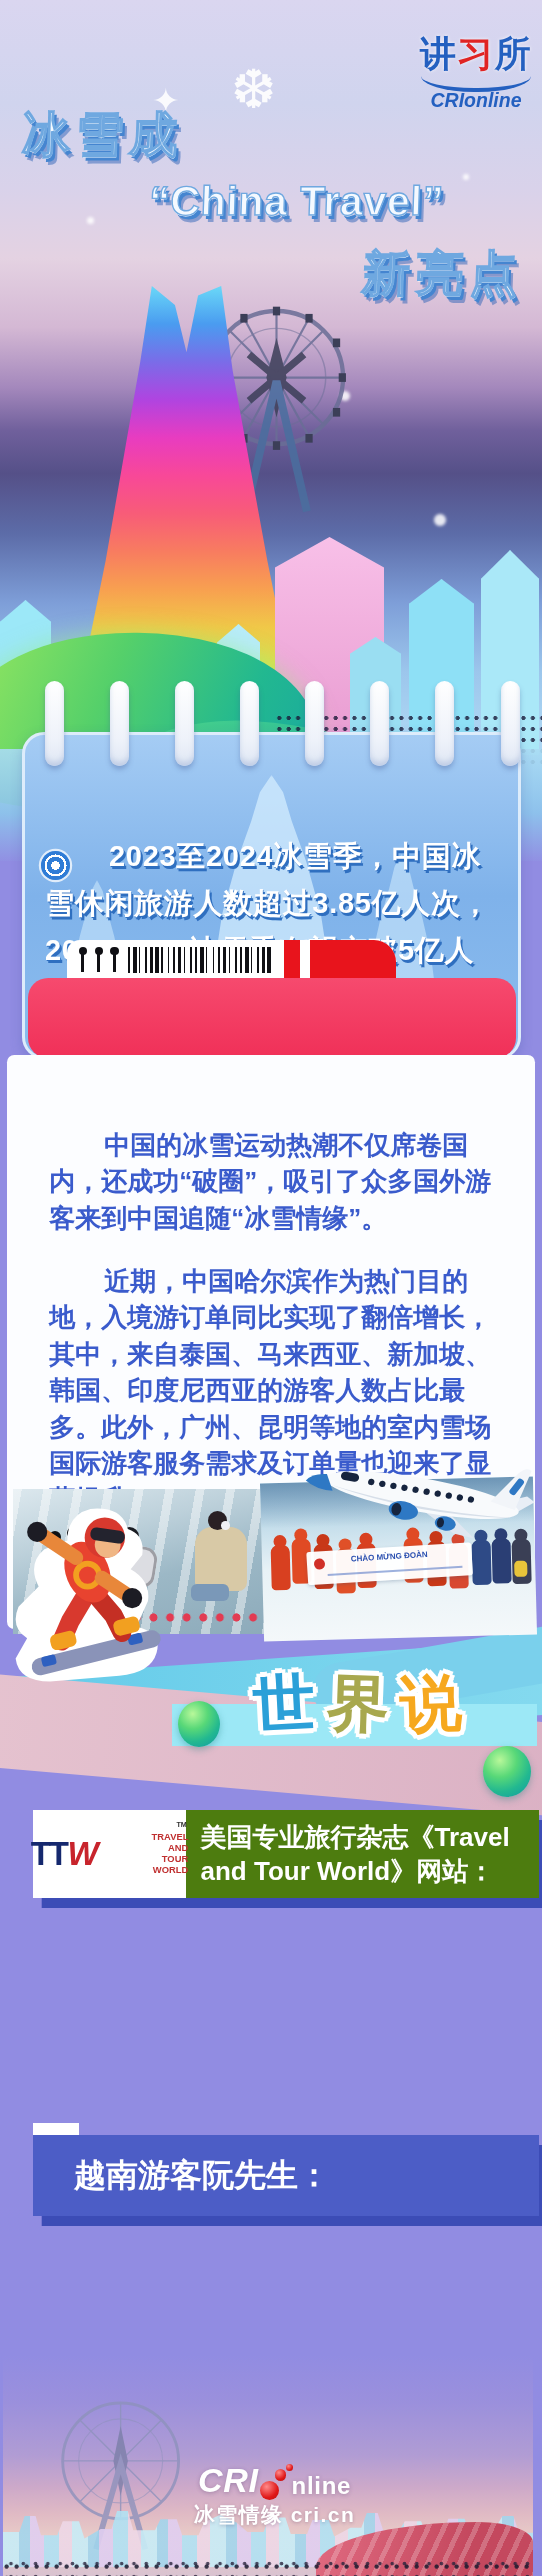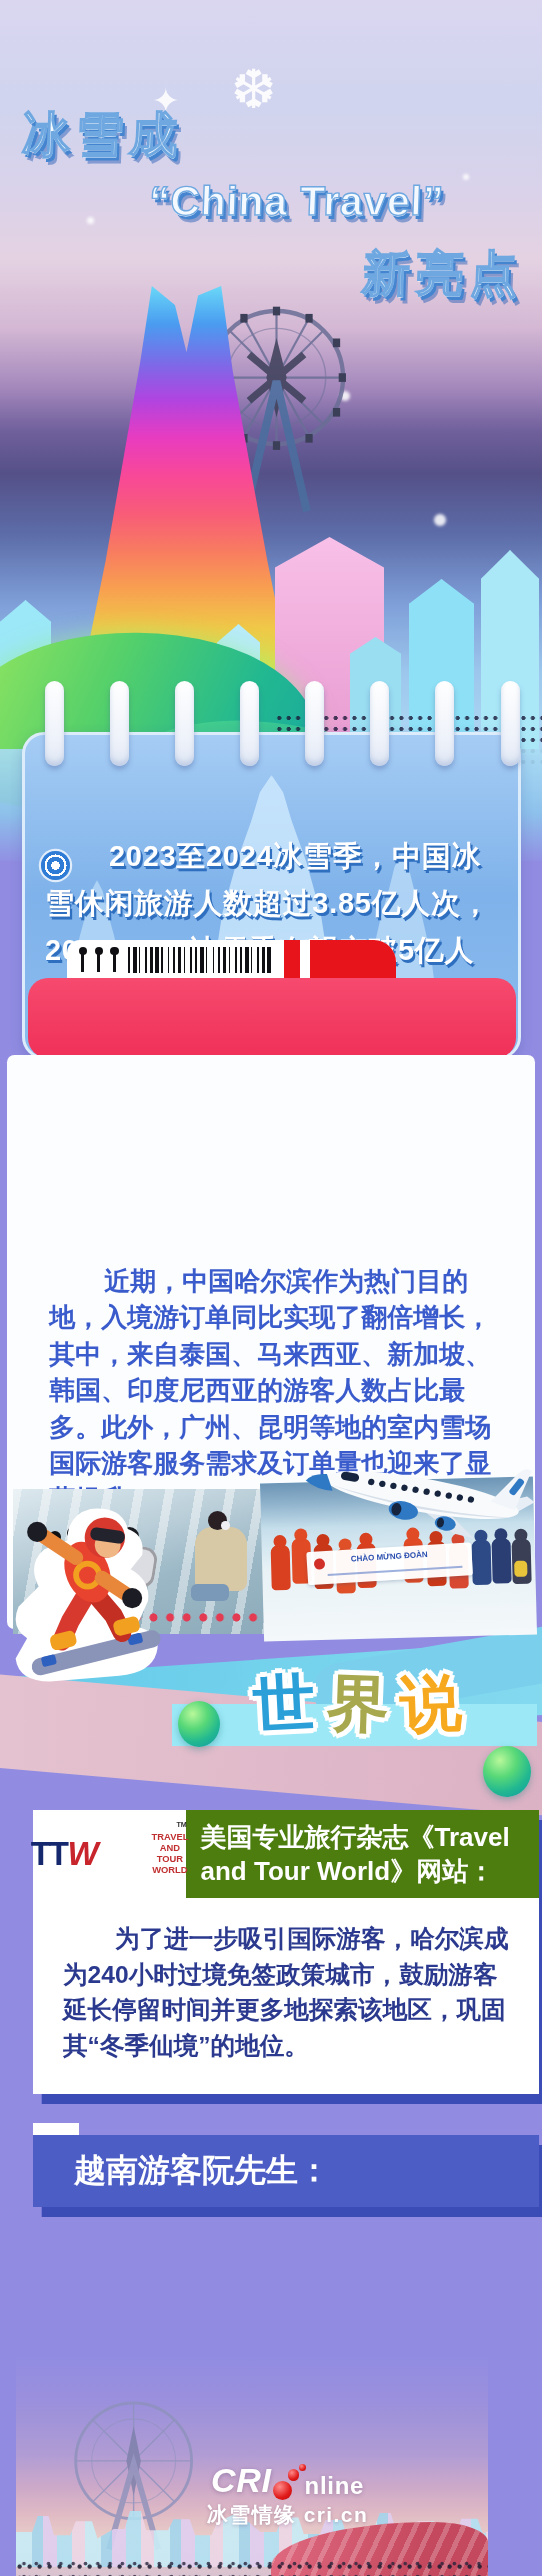--- a/index.html
+++ b/index.html
@@ -125,32 +125,32 @@
     box-shadow:0 2.9px 7.2px rgba(20,120,120,.35); }
 
   
   .quote-card { position:absolute; left:33px; width:506px; z-index:5; box-shadow:8.7px 10px 0 #3c4cb6; }
   .ttw-card { top:1810px; } .vn-card { top:2135px; }
   .ttw-top { display:flex; }
   .ttw-logobox { width:153px; height:88px; background:#fff; display:flex; align-items:center; justify-content:center; }
   .ttw-big { font-size:33px; font-weight:900; letter-spacing:-2.2px; color:#15286e; }
   .ttw-w { font-size:33px; font-weight:900; font-style:italic; color:#c8242c; margin-left:0.7px; }
   .ttw-div { width:2.2px; height:54px; background:#2a2a34; margin:0 5.8px 0 7.2px; }
-  .ttw-right { width:58px; position:relative; color:#c03030; font-weight:800; font-size:9.4px; line-height:1.15; text-align:center;margin-left:40px; }
+  .ttw-right { width:58px; position:relative; color:#c03030; font-weight:800; font-size:9.4px; line-height:1.15; text-align:right;margin-left:40px; }
   .ttw-tm { position:absolute; top:-11.6px; right:1.4px; font-size:7.2px; color:#333; font-weight:700; }
   .ttw-head { flex:1; background:#4d7c0f; color:#fff; font-weight:900; font-size:26px; line-height:1.32;
     padding:7.2px 10px 7.2px 14.5px; display:flex; align-items:center; }
   .card-body { background:#fff; padding:23px 30px 30px; }
   .quote-text { color:#2b3a8e; font-weight:700; font-size:24.6px; line-height:1.45; text-indent:52px; }
   .vn-tab { position:absolute; top:-11.6px; left:0; width:46px; height:11.6px; background:#fff; }
-  .vn-head { background:#4c5dc6; height:72px; display:flex; align-items:center; padding-left:41px;
+  .vn-head { background:#4c5dc6; height:81px; display:flex; align-items:center; padding-left:41px;
     color:#fff; font-weight:900; font-size:32px; }
 
   
-  .footer { position:absolute; left:16px; top:2355px; width:472px; height:221px; overflow:hidden;
+  .footer { position:absolute; left:3px; top:2355px; width:530px; height:221px; overflow:hidden;
     background:linear-gradient(180deg,#918ce2 0%,#9b90dc 22%,#b09cd4 45%,#cda9c9 60%,#e0bac4 72%,#e8ccc8 82%,#d9c2d0 100%); }
   .f-wheel { position:absolute; left:51px; top:42px; width:134px; height:156px; opacity:.8; }
   .f-skyline { position:absolute; bottom:8.7px; left:0; width:543px; height:64px; opacity:.95;
     background:repeating-linear-gradient(90deg, rgba(200,236,246,.95) 0 16px, rgba(160,214,238,.9) 16px 27.5px, rgba(224,206,240,.95) 27.5px 41px, rgba(176,226,244,.92) 41px 56px, rgba(238,216,232,.9) 56px 69px);
     clip-path:polygon(0 100%,0 45%,3% 45%,4% 20%,6% 20%,7% 50%,10% 50%,11% 28%,14% 28%,15% 55%,18% 40%,20% 40%,21% 12%,23% 12%,24% 42%,28% 42%,29% 25%,32% 25%,33% 50%,36% 50%,37% 30%,40% 18%,43% 30%,45% 45%,48% 45%,49% 22%,52% 22%,53% 48%,56% 48%,57% 26%,60% 26%,61% 52%,64% 38%,66% 38%,67% 15%,69% 15%,70% 42%,73% 42%,74% 28%,77% 28%,78% 52%,81% 52%,82% 24%,85% 24%,86% 48%,89% 34%,91% 34%,92% 20%,94% 20%,95% 46%,100% 46%,100% 100%); }
   .f-crowd { position:absolute; bottom:0; left:0; width:543px; height:16px;
     background-image:radial-gradient(circle 1.8px at 3.6px 6.5px, rgba(25,25,45,.85) 1.8px, transparent 2.5px),
                      radial-gradient(circle 1.4px at 8px 3.6px, rgba(40,35,60,.8) 1.4px, transparent 2.2px);
     background-size:10px 11.6px,12.3px 13px; }
   .f-slide { position:absolute; right:0; bottom:0; width:217px; height:54px;
@@ -224,20 +224,25 @@
     <div class="castle" style="left:350px;top:637px;width:51px;height:119px;background:#9adef2;"></div>
     <div class="castle" style="left:409px;top:579px;width:65px;height:177px;background:#8ee0f6;"></div>
     <div class="castle" style="left:481px;top:550px;width:58px;height:205px;background:#aae8f8;"></div>
 
     <div class="slide-green"></div>
     <div class="slide-green2"></div>
     <div class="crowd-hero"></div>
     <div class="ice-ground"></div>
   </div>
 
+  <div class="jxs">
+    <div class="jxs-chars"><span class="jxs-c13">讲</span><span class="jxs-c2">习</span><span class="jxs-c13">所</span></div>
+    <div class="jxs-arc"></div>
+    <div class="jxs-sub">CRIonline</div>
+  </div>
 
   <div class="hero-title title-l1">冰雪成</div>
   <div class="hero-title title-l2">“China Travel”</div>
   <div class="hero-title title-l3">新亮点</div>
 
   <div class="notepad">
     <div class="np-tower" style="left:174px;top:40px;width:145px;height:289px;"></div>
     <div class="np-tower" style="left:36px;top:145px;width:72px;height:188px;opacity:.7;"></div>
     <div class="np-tower" style="left:333px;top:119px;width:87px;height:213px;opacity:.75;"></div>
   </div>
@@ -257,20 +262,21 @@
     <span class="bpin" style="left:27.5px;"></span>
     <span class="bpin" style="left:43px;"></span>
     <div class="barcode"></div>
     <div class="ticket-redbar"></div>
     <div class="ticket-red"></div>
   </div>
 
   <div class="red-card"></div>
 
   <div class="content-card">
+    <div class="para para1">中国的冰雪运动热潮不仅席卷国内，还成功“破圈”，吸引了众多国外游客来到中国追随“冰雪情缘”。</div>
     <div class="para para2">近期，中国哈尔滨作为热门目的地，入境游订单同比实现了翻倍增长，其中，来自泰国、马来西亚、新加坡、韩国、印度尼西亚的游客人数占比最多。此外，广州、昆明等地的室内雪场国际游客服务需求及订单量也迎来了显著提升。</div>
 
     <div class="photo-left">
       <div class="pl-streaks"></div>
       <div class="fig" style="left:40px;top:67px;width:71px;height:32px;background:#16181c;border-radius:14.5px;transform:rotate(-8deg);"></div>
       <div class="fig" style="left:36px;top:42px;width:12.3px;height:12.3px;background:#0e1014;border-radius:50%;"></div>
       <div class="fig" style="left:54px;top:38px;width:12.3px;height:12.3px;background:#0e1014;border-radius:50%;"></div>
       <div class="fig" style="left:95px;top:56px;width:48px;height:41px;background:#dcdde2;border-radius:13px;transform:rotate(9deg);box-shadow:inset 0 0 0 2.9px rgba(40,40,50,.35);"></div>
       <div class="fig" style="left:107px;top:38px;width:19px;height:19px;background:#1a1c22;border-radius:50%;"></div>
       <div class="fig" style="left:182px;top:38px;width:52px;height:64px;background:#d8c9a6;border-radius:17.4px 17.4px 8.7px 8.7px;"></div>
@@ -360,23 +366,20 @@
 
   <div class="quote-card ttw-card">
     <div class="ttw-top">
       <div class="ttw-logobox">
         <span class="ttw-big">TT</span>
           <span class="ttw-w">W</span>
         <span class="ttw-div"></span>
         <span class="ttw-right"><span class="ttw-tm">TM</span><span>TRAVEL AND TOUR WORLD</span></span>
       </div>
       <div class="ttw-head">美国专业旅行杂志《Travel and Tour World》网站：</div>
-    </div>
-    <div class="card-body">
-      <div class="quote-text">为了进一步吸引国际游客，哈尔滨成为240小时过境免签政策城市，鼓励游客延长停留时间并更多地探索该地区，巩固其“冬季仙境”的地位。</div>
     </div>
   </div>
 
   <div class="quote-card vn-card">
     <div class="vn-tab"></div>
     <div class="vn-head">越南游客阮先生：</div>
   </div>
 
   <div class="footer">
     <svg class="f-wheel" viewBox="0 0 185 215">

